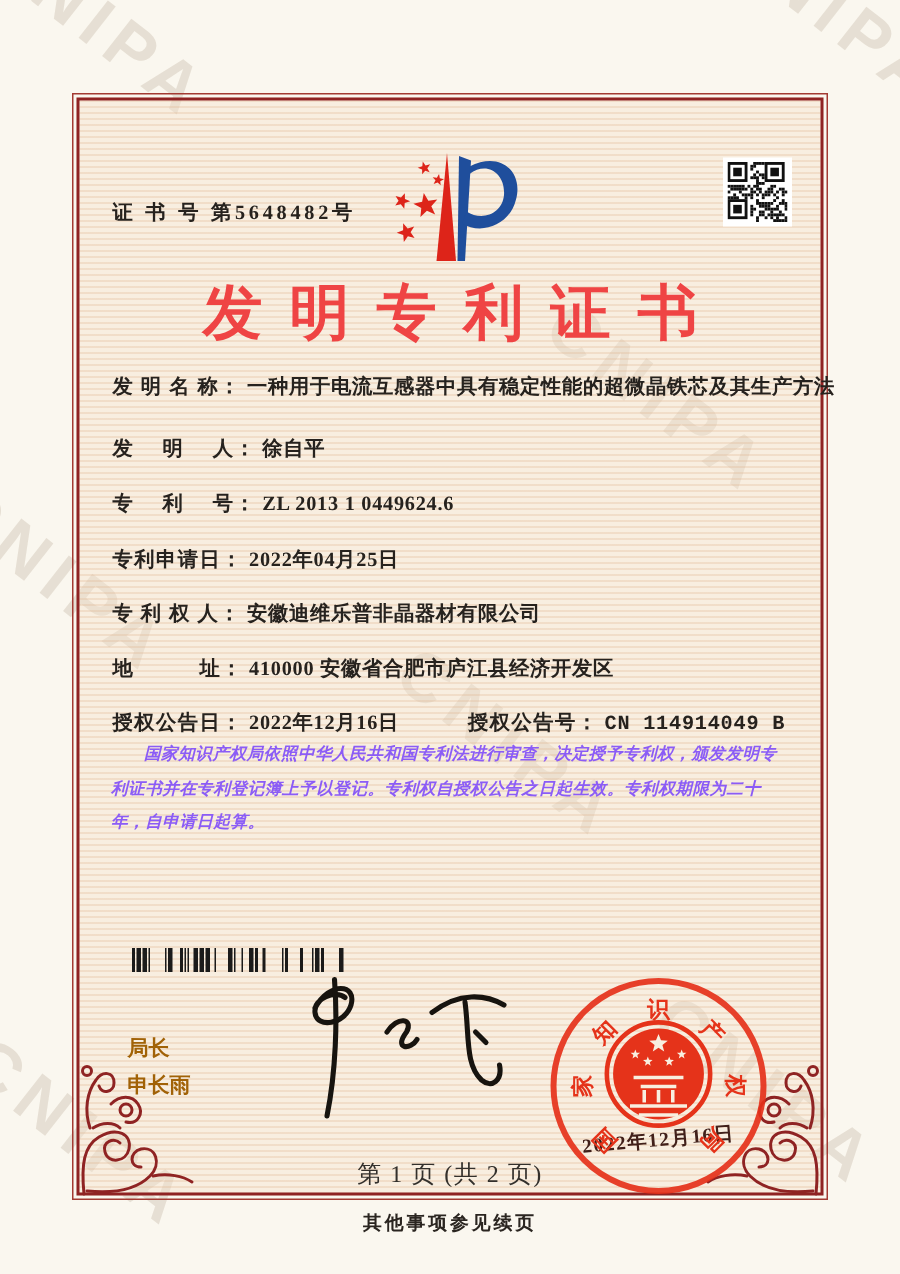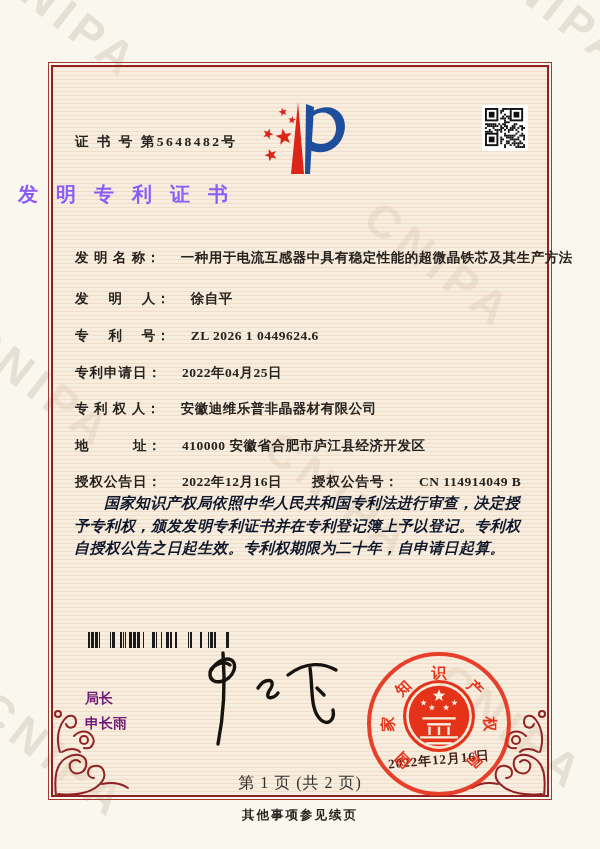--- a/index.html
+++ b/index.html
@@ -35,44 +35,44 @@
   .corner.br{right:50px; bottom:47px; transform:scaleX(-1);}
   
   .cert-no{
     position:absolute; z-index:4; left:75px; top:97px;
     font-size:13.5px; font-weight:bold; letter-spacing:2.5px;margin-top:36px;
   }
   .logo{position:absolute; z-index:4; left:256px; top:98px;}
   .qr{position:absolute; z-index:4; left:482px; top:105px; background:#fff; padding:3px;}
   .title{
     position:absolute; z-index:4; left:0; top:181px; width:100%;
-    font-size:20px; font-weight:bold;
-    letter-spacing:18px; text-indent:18px; color:#8b5cf6;
+    text-align:center; font-size:40px; font-weight:bold;
+    letter-spacing:18px; text-indent:18px; color:#ef4444;
   }
   
   .frow{
     position:absolute; z-index:4; left:75px; width:460px; height:20px;
     font-size:13.5px; font-weight:bold; white-space:nowrap;
   }
   .flabel{letter-spacing:1px;}
-  .fvalue{margin-left:20px; letter-spacing:.5px;}
-  .frow .pair2{position:absolute; left:237px; top:0;}
+  .fvalue{margin-left:4px; letter-spacing:.5px;}
+  .frow .pair2{position:absolute; left:237px; top:0;font-family:Liberation Mono, monospace;}
   
   .legal{
     position:absolute; z-index:4; left:74px; top:492px; width:454px;
-    font-size:15px; line-height:22.5px; font-style:italic;
-    color:#0f172a; letter-spacing:.4px;
+    font-size:11px; line-height:22.5px; font-style:italic;
+    color:#8b5cf6; letter-spacing:.4px;
   }
   .legal p{margin:0; text-indent:2em; font-weight:600;}
   
   .barcode{position:absolute; z-index:4; left:85px; top:632px;}
   .director{
     position:absolute; z-index:4; left:85px; top:686px;
     font-family:"Liberation Sans","DejaVu Sans",sans-serif;
-    font-size:14px; font-weight:bold; color:#701a75; line-height:25px;
+    font-size:14px; font-weight:bold; color:#a16207; line-height:25px;
   }
   .signature{position:absolute; z-index:5; left:170px; top:648px;}
   .seal{
     position:absolute; z-index:5; left:367px; top:652px; width:136px; height:136px;
     border:4.5px solid rgba(229,49,26,.92); border-radius:50%;
   }
   .seal-char{
     position:absolute; left:50%; top:50%; width:18px; height:18px;
     margin:-9px 0 0 -9px; text-align:center;
     font-size:15px; font-weight:bold; color:#e5331a;
@@ -289,21 +289,21 @@
 
   <div class="title">发明专利证书</div>
 
   <div class="frow" style="top:249px">
     <span class="flabel">发 明 名 称：</span><span class="fvalue">一种用于电流互感器中具有稳定性能的超微晶铁芯及其生产方法</span>
   </div>
   <div class="frow" style="top:290px">
     <span class="flabel">发　 明　 人：</span><span class="fvalue">徐自平</span>
   </div>
   <div class="frow" style="top:327px">
-    <span class="flabel">专　 利　 号：</span><span class="fvalue">ZL 2026 1 0449624.6</span>
+    <span class="flabel">专　 利　 号：</span><span class="fvalue">ZL 2013 1 0449624.6</span>
   </div>
   <div class="frow" style="top:364px">
     <span class="flabel">专利申请日：</span><span class="fvalue">2022年04月25日</span>
   </div>
   <div class="frow" style="top:400px">
     <span class="flabel">专 利 权 人：</span><span class="fvalue">安徽迪维乐普非晶器材有限公司</span>
   </div>
   <div class="frow" style="top:437px">
     <span class="flabel">地　　　址：</span><span class="fvalue">410000 安徽省合肥市庐江县经济开发区</span>
   </div>

